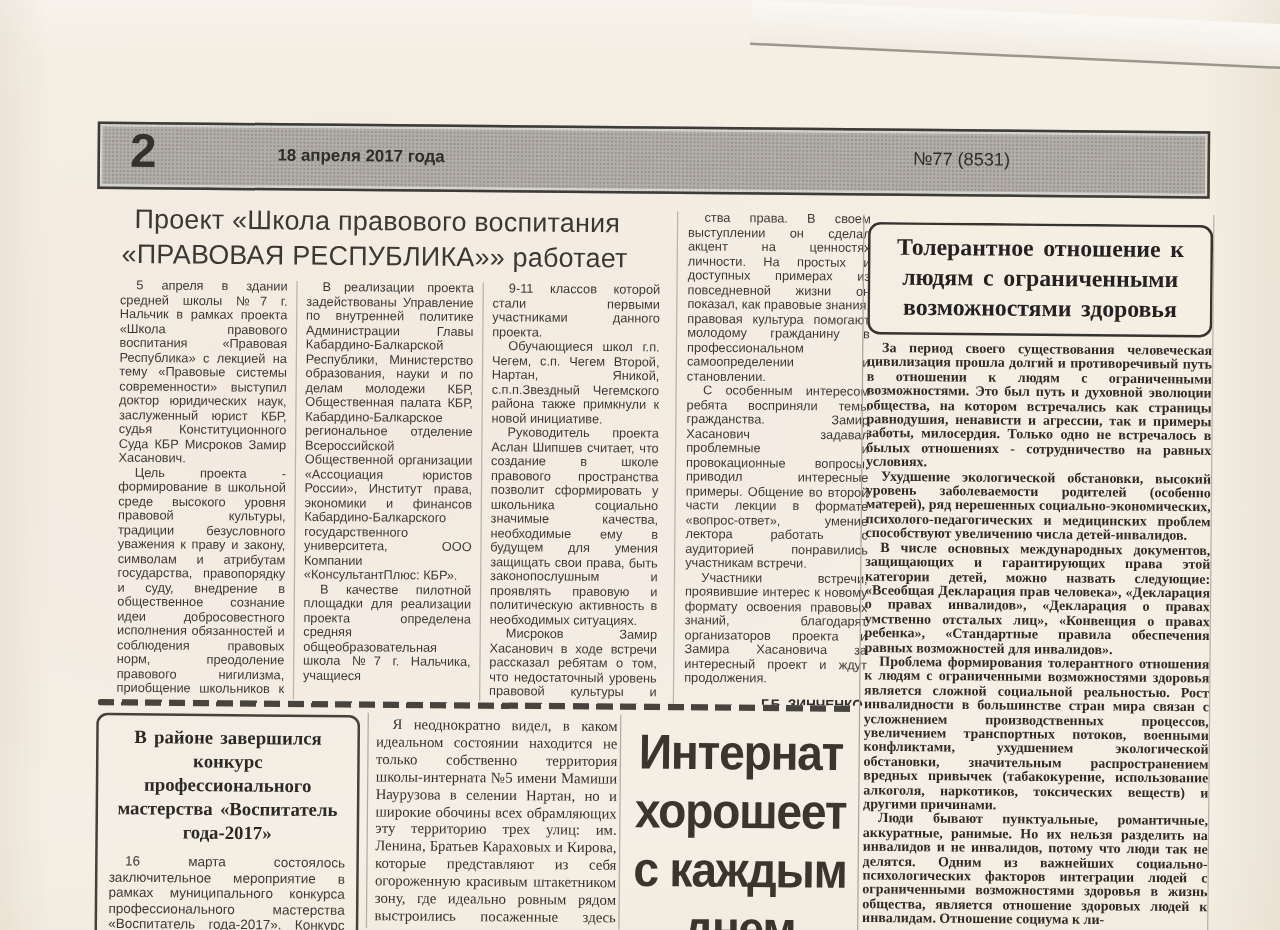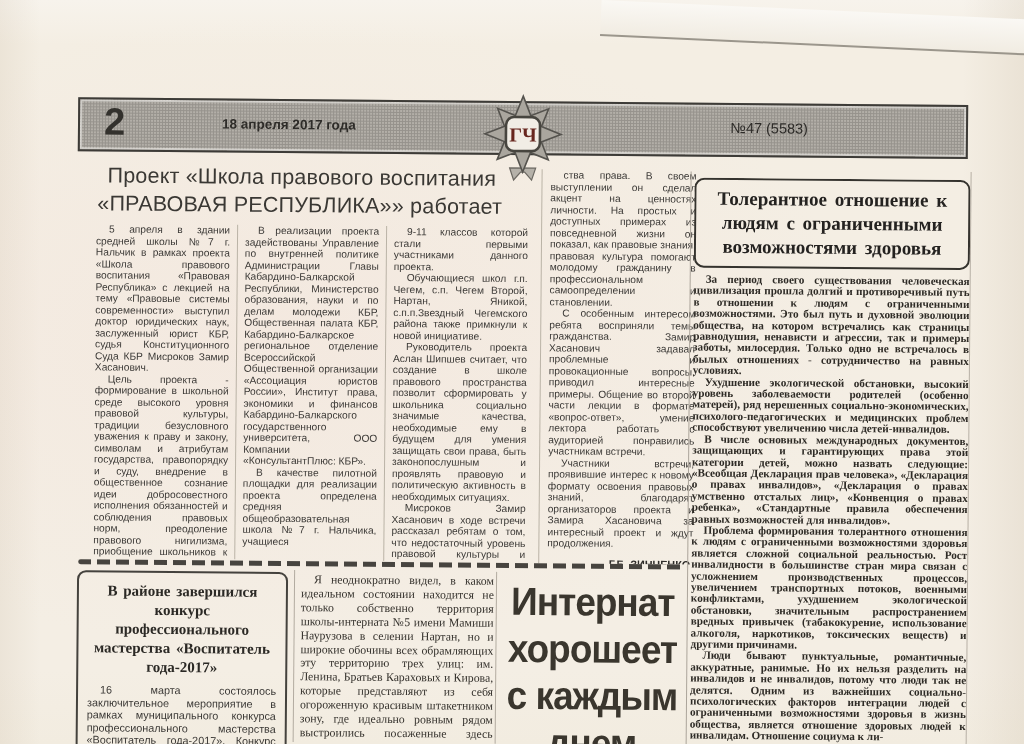--- a/index.html
+++ b/index.html
@@ -108,29 +108,21 @@
 <body>
 
 <div class="paper">
   <div class="top-edge"></div>
 
   <div class="sheet">
 
     <div class="header-bar">
       <div class="page-num">2</div>
       <div class="header-date">18 апреля 2017 года</div>
-      <div class="header-issue">№47 (5583)</div>
-      <div class="logo-badge">
-        <svg width="86" height="94" viewBox="0 0 86 94">
-          <path d="M30 80 L34 92 L41 84 L45 84 L52 92 L56 80 Z" fill="#b5b1a9" stroke="#6b6862" stroke-width="1.2"></path>
-          <polygon points="43,8 50.7,27.5 68.5,20.5 61.5,38.3 81,46 61.5,53.7 68.5,71.5 50.7,64.5 43,84 35.3,64.5 17.5,71.5 24.5,53.7 5,46 24.5,38.3 17.5,20.5 35.3,27.5" fill="#aaa69e" stroke="#55534e" stroke-width="1.6"></polygon>
-          <rect x="26" y="29" width="34" height="34" rx="8" fill="#f1ede5" stroke="#47453f" stroke-width="2.6"></rect>
-          <text x="43" y="53.5" text-anchor="middle" font-family="Liberation Serif, serif" font-weight="bold" font-size="20" fill="#67271f">ГЧ</text>
-        </svg>
-      </div>
+      <div class="header-issue">№77 (8531)</div>
     </div>
 
     <div class="main-title">
       <div class="t1">Проект «Школа правового воспитания</div>
       <div class="t2">«ПРАВОВАЯ РЕСПУБЛИКА»» работает</div>
     </div>
 
     <div class="cols3 news-cols">
       <div class="col">
           <p>5 апреля в здании средней школы №7 г. Нальчик в рамках проекта «Школа правового воспитания «Правовая Республика» с лекцией на тему «Правовые системы современности» выступил доктор юридических наук, заслуженный юрист КБР, судья Конституционного Суда КБР Мисроков Замир Хасанович.</p>

